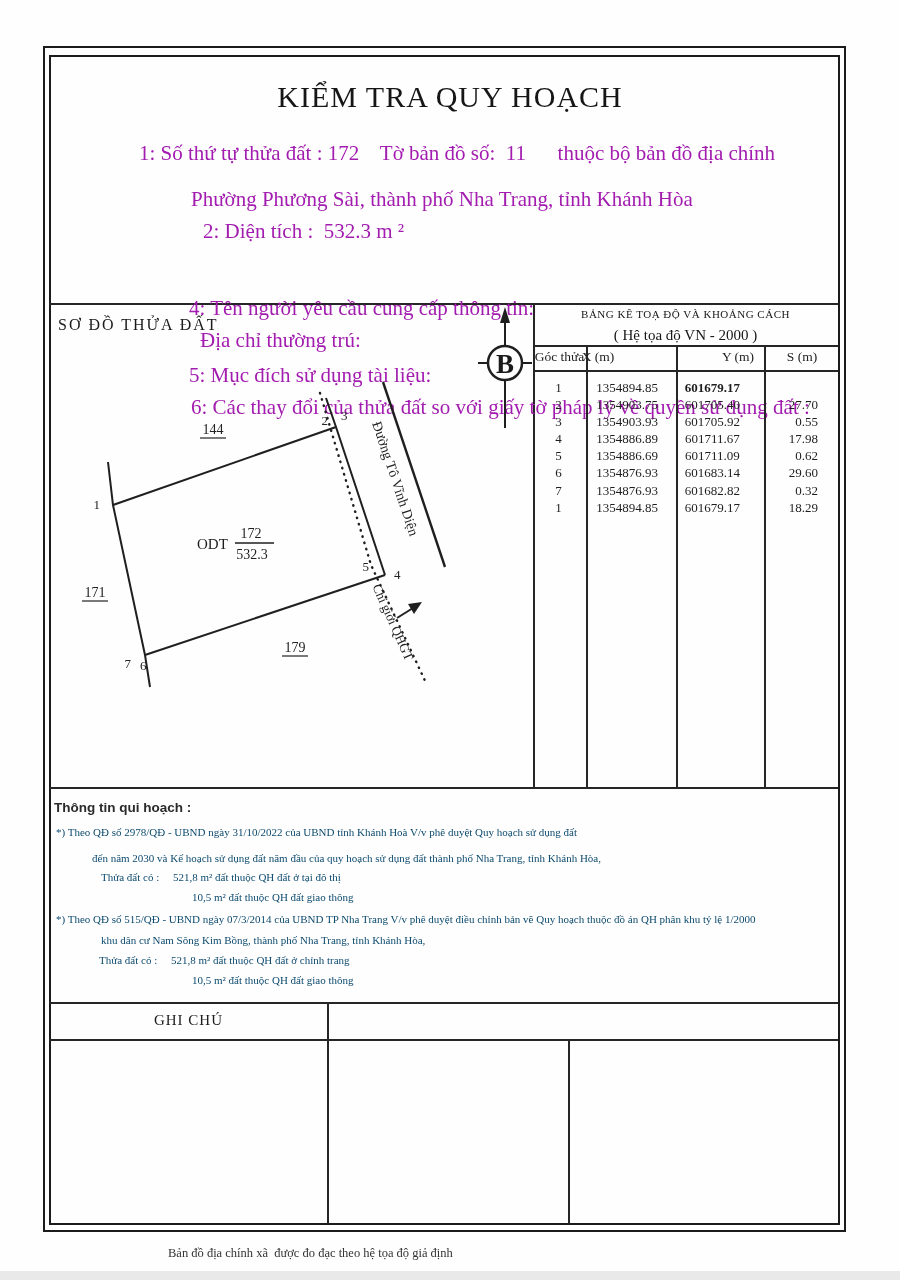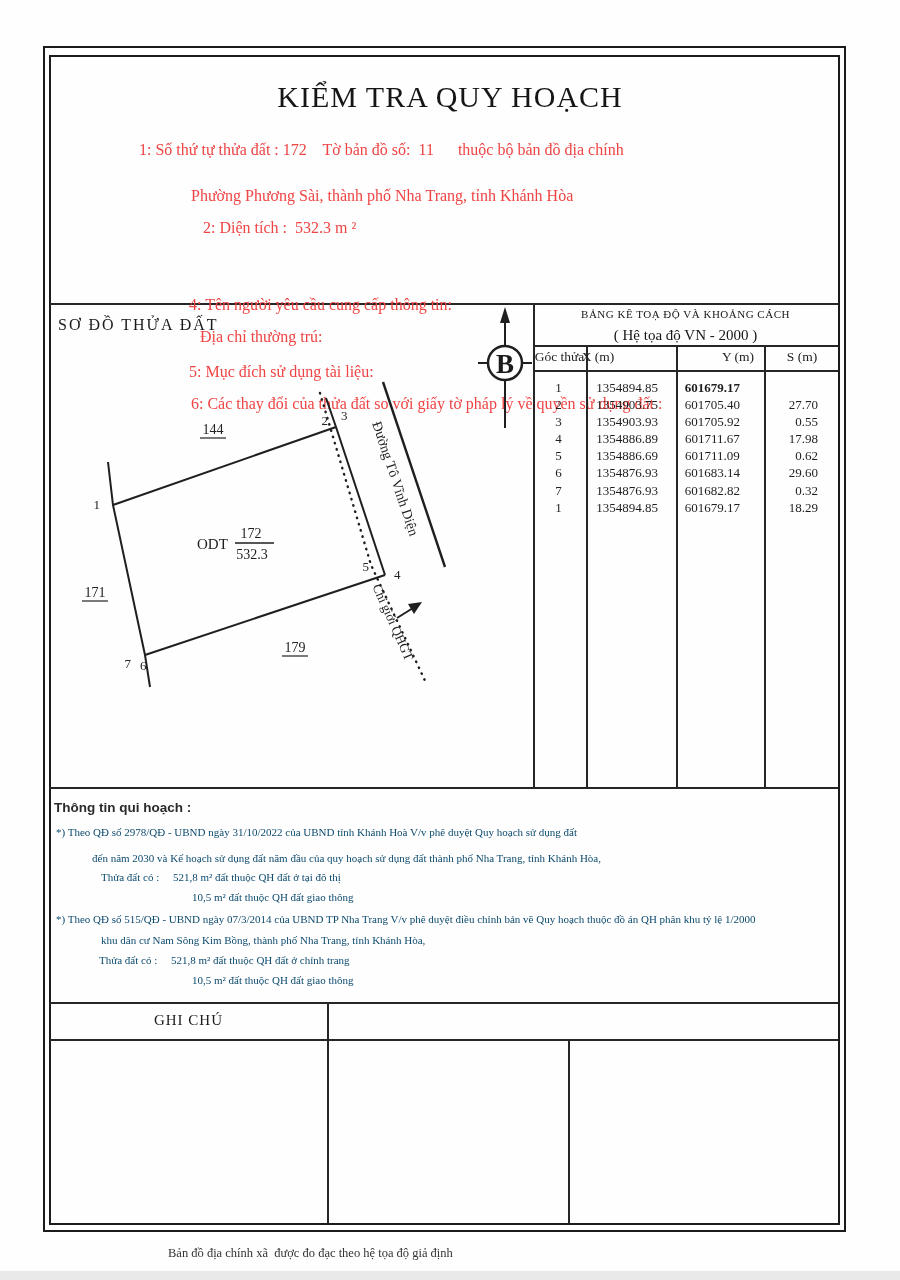--- a/index.html
+++ b/index.html
@@ -4,21 +4,21 @@
 <style>
   html,body{margin:0;padding:0;background:#ffffff;}
   #canvas{position:relative;width:900px;height:1280px;background:#fefefe;overflow:hidden;
           font-family:"Liberation Serif", serif;color:#1d1d1d;}
   .abs{position:absolute;}
   .line{position:absolute;background:#262626;}
   .txt{position:absolute;white-space:pre;}
   #outer-border{left:43px;top:46px;width:799px;height:1182px;border:2px solid #1b1b1b;}
   #inner-border{left:49px;top:55px;width:787px;height:1166px;border:2px solid #1b1b1b;}
   #doc-title{left:0;top:80px;width:900px;text-align:center;font-size:30px;letter-spacing:1px;color:#161616;}
-  .info-line{font-size:16px;color:#ef4444;}
+  .info-line{font-size:21px;color:#a21caf;}
   #map-title{left:58px;top:316px;font-size:16px;letter-spacing:2px;color:#1a1a1a;}
   
   .tbl-title1{left:533px;top:308px;width:305px;text-align:center;font-size:11px;letter-spacing:.5px;color:#161616;}
   .tbl-title2{left:533px;top:327px;width:305px;text-align:center;font-size:15px;color:#161616;}
   .th{position:absolute;top:349px;font-size:13.5px;text-align:center;color:#222;}
   #coord-rows{position:absolute;left:533px;top:379px;width:305px;font-size:13px;color:#1e1e1e;}
   .trow{display:flex;height:17.1px;line-height:17.1px;}
   .c-stt{width:53px;text-align:center;}
   .c-x{width:90px;text-align:center;}
   .c-y{width:88px;text-align:center;}

